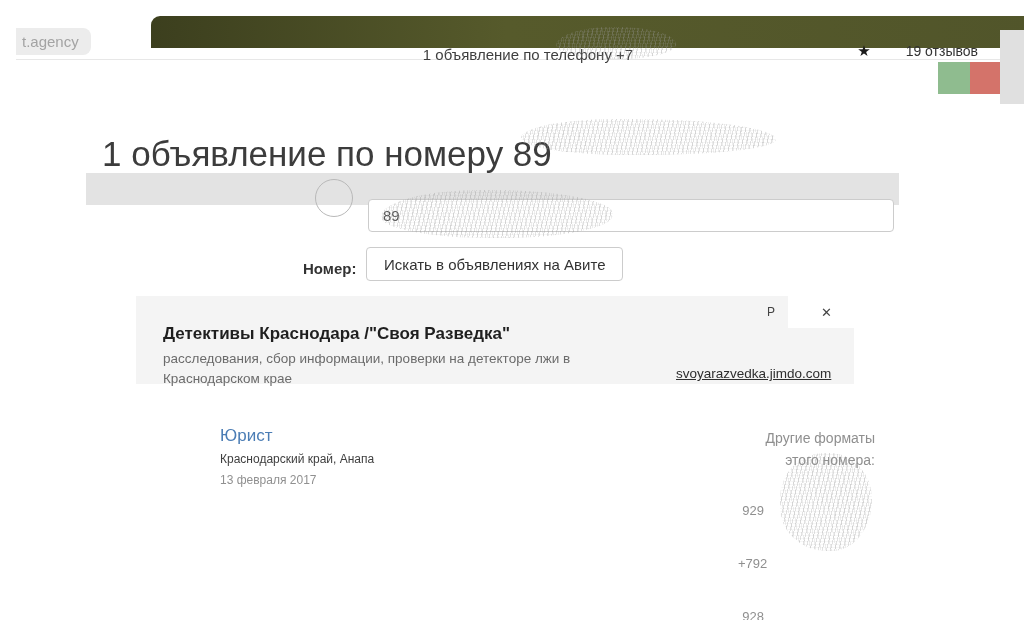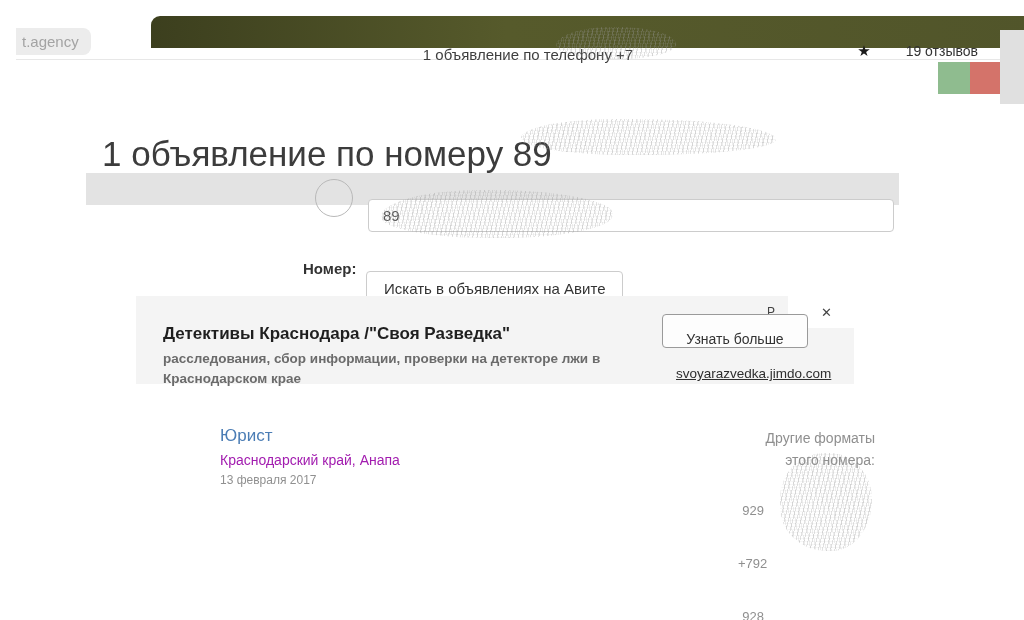--- a/index.html
+++ b/index.html
@@ -30,39 +30,39 @@
 
   
   .circle-annotation { position:absolute; left:299px; top:163px; width:38px; height:38px;
     border:1px solid #b9b9b9; border-radius:50%; background:transparent; }
   .form-label { position:absolute; left:271px; top:191px; font-size:15px; font-weight:bold; color:#333;margin-top:37px; }
   .phone-input { position:absolute; left:352px; top:183px; width:526px; height:33px;
     border:1px solid #ccc; border-radius:4px; background:#fff; font-size:15px; color:#555;
     padding:0 0 0 14px; font-family:"Liberation Sans", sans-serif; }
   .search-button { position:absolute; left:350px; top:231px; height:34px; padding:0 17px;
     background:#fff; border:1px solid #ccc; border-radius:4px; font-size:15px; color:#333;
-    font-family:"Liberation Sans", sans-serif; cursor:pointer;margin-top:24px; }
+    font-family:"Liberation Sans", sans-serif; cursor:pointer; }
 
   
   .ad-block { position:absolute; left:120px; top:280px; width:718px; height:88px; background:#f4f4f4; }
   .ad-corner { position:absolute; right:0; top:0; width:66px; height:18px; background:#fff;
     display:flex; align-items:center; justify-content:flex-end; gap:14px; padding-right:6px; }
   .ad-choices { font-size:12px; color:#444; line-height:1; }
   .ad-close { font-size:13px; color:#444; line-height:1; cursor:pointer; }
   .ad-title { position:absolute; left:11px; top:12px; font-size:17px; font-weight:bold; color:#1f1f1f; }
-  .ad-desc { position:absolute; left:11px; top:37px; width:505px; font-size:13.5px; color:#6b6b6b; line-height:1.45;font-weight:bold; }
+  .ad-desc { position:absolute; left:11px; top:37px; width:505px; font-size:13.5px; color:#6b6b6b; line-height:1.45; }
   .ad-cta { position:absolute; left:526px; top:18px; width:146px; height:29px; background:#fdfdfd;
     border:1px solid #9a9a9a; border-radius:4px; font-size:14px; color:#333;
     font-family:"Liberation Sans", sans-serif; cursor:pointer; }
   .ad-url { position:absolute; left:524px; top:54px; font-size:13.5px; color:#2e2e2e;text-decoration:underline; }
 
   
   .result-title { position:absolute; left:188px; top:394px; font-size:17px; color:#4b7db5;
     text-decoration:none;text-align:right; }
-  .result-location { position:absolute; left:188px; top:420px; font-size:14px; color:#a21caf; }
+  .result-location { position:absolute; left:188px; top:420px; font-size:12px; color:#404040; }
   .result-date { position:absolute; left:188px; top:441px; font-size:12px; color:#909090; }
 
   
   .formats-label { position:absolute; left:705px; top:396px; width:170px; text-align:right;
     font-size:14px; color:#8f8f8f; line-height:1.55; }
   .formats-list { position:absolute; left:690px; top:452px; width:90px; text-align:right;
     font-size:13px; color:#8f8f8f; line-height:21px; }
 
   
   .scribble { position:absolute;
@@ -103,21 +103,20 @@
 <div class="scribble scribble-input"></div>
 <button class="search-button">Искать в объявлениях на Авите</button>
 
 <div class="ad-block">
   <div class="ad-corner">
     <span class="ad-choices">P</span>
     <span class="ad-close">✕</span>
   </div>
   <div class="ad-title">Детективы Краснодара /"Своя Разведка"</div>
   <div class="ad-desc">расследования, сбор информации, проверки на детекторе лжи в Краснодарском крае</div>
-  <button class="ad-cta">Узнать больше</button>
   <div class="ad-url">svoyarazvedka.jimdo.com</div>
 </div>
 
 <a class="result-title" href="#">Юрист</a>
 <div class="result-location">Краснодарский край, Анапа</div>
 <div class="result-date">13 февраля 2017</div>
 
 <div class="formats-label">Другие форматы этого номера:</div>
 <div class="formats-list">
   <div>929</div>

